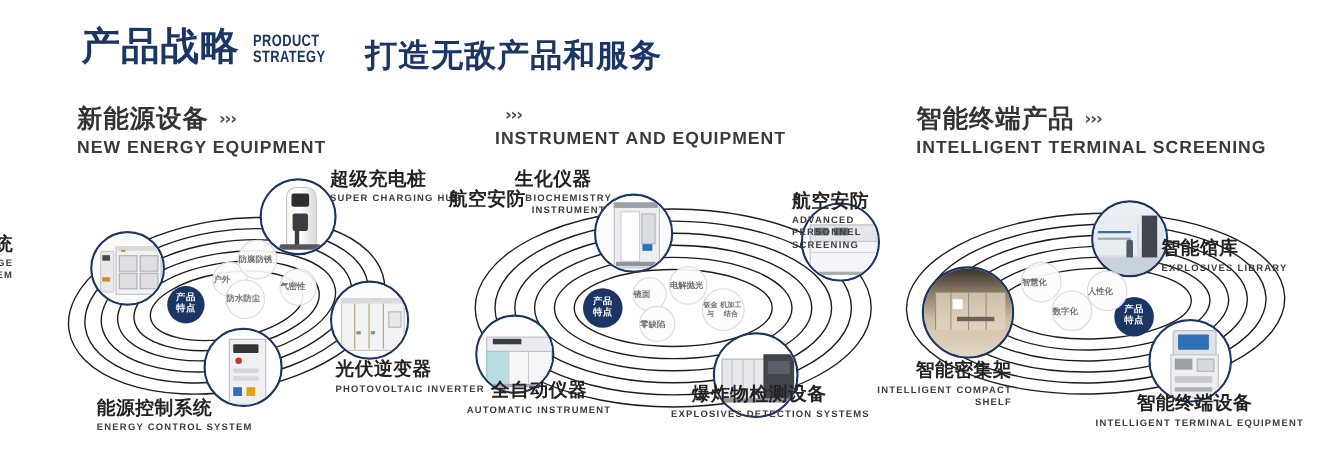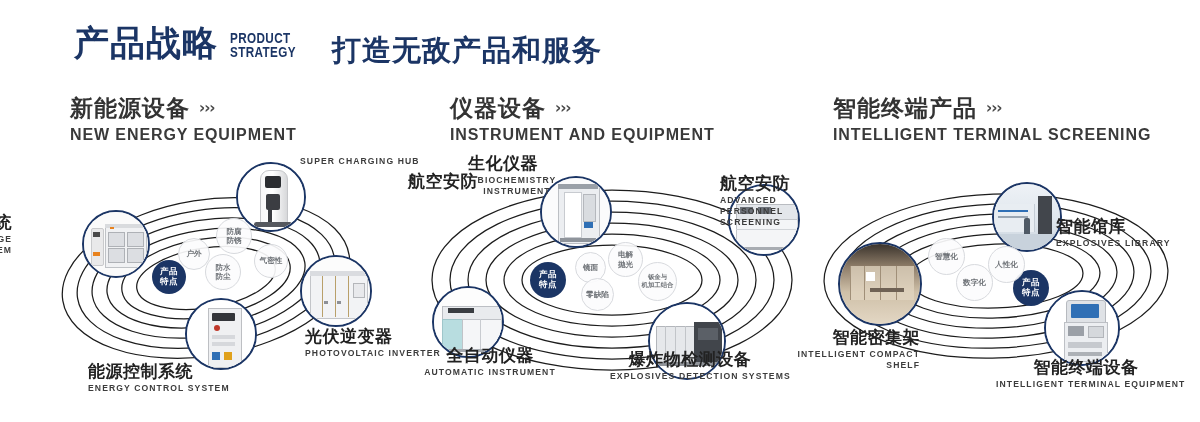--- a/index.html
+++ b/index.html
@@ -55,21 +55,21 @@
 
   .badge{
     position:absolute;border-radius:50%;background:#1b3565;
     color:#fff;display:flex;flex-direction:column;align-items:center;
     justify-content:center;font-family:"DejaVu Sans",sans-serif;
     font-size:8.5px;font-weight:700;line-height:1.12;letter-spacing:.5px;
   }
   .bub{
     position:absolute;border-radius:50%;
     background:rgba(252,252,253,.92);border:1px solid #d8dade;
-    display:flex;flex-direction:column;align-items:center;justify-content:center;
+    display:flex;flex-direction:row;align-items:center;
     color:#6f7378;font-family:"DejaVu Sans",sans-serif;
     font-size:7.6px;font-weight:700;line-height:1.2;text-align:center;
   }
 
   .lbl{position:absolute;font-family:"DejaVu Sans",sans-serif;}
   .lbl .cn{
     font-size:17px;font-weight:700;color:#222222;letter-spacing:.5px;
     line-height:1.12;white-space:nowrap;
   }
   .lbl .en{
@@ -102,21 +102,20 @@
   <div class="sec" style="left:70px;top:96px;">
     <div class="sec-cn">
       <span>新能源设备</span>
       <span class="chev">›››</span>
     </div>
     <div class="sec-en">NEW ENERGY EQUIPMENT</div>
   </div>
 
   <div class="sec" style="left:450px;top:96px;">
     <div class="sec-cn">
-      <span>仪器设备</span>
       <span class="chev">›››</span>
     </div>
     <div class="sec-en">INSTRUMENT AND EQUIPMENT</div>
   </div>
 
   <div class="sec" style="left:833px;top:96px;">
     <div class="sec-cn">
       <span>智能终端产品</span>
       <span class="chev">›››</span>
     </div>
@@ -188,41 +187,42 @@
         <div class="dev" style="left:25px;top:52px;width:8px;height:8px;background:#2f6fb5;"></div>
         <div class="dev" style="left:37px;top:52px;width:8px;height:8px;background:#e0a11c;"></div>
       </div>
     </div>
 
     <div class="badge" style="left:152px;top:110px;width:34px;height:34px;">
       <span>产品</span>
       <span>特点</span>
     </div>
 
-    <div class="bub" style="left:178px;top:88px;width:30px;height:30px;font-family:Liberation Serif, serif;">
+    <div class="bub" style="left:193px;top:88px;width:30px;height:30px;font-family:Liberation Serif, serif;">
       <span>户外</span>
     </div>
     <div class="bub" style="left:216px;top:68px;width:34px;height:34px;">
       <span>防腐</span>
       <span>防锈</span>
     </div>
     <div class="bub" style="left:205px;top:104px;width:34px;height:34px;">
       <span>防水</span>
       <span>防尘</span>
     </div>
     <div class="bub" style="left:254px;top:94px;width:32px;height:32px;">
       <span>气密性</span>
     </div>
 
     <div class="lbl r" style="left:-88px;top:63px;width:100px;">
       <div class="cn">储能系统</div>
       <div class="en wrap">ENERGY STORAGE SYSTEM</div>
     </div>
 
     <div class="lbl" style="left:300px;top:4px;">
+      <div class="cn">超级充电桩</div>
       <div class="en">SUPER CHARGING HUB</div>
     </div>
 
     <div class="lbl" style="left:305px;top:177px;">
       <div class="cn">光伏逆变器</div>
       <div class="en">PHOTOVOLTAIC INVERTER</div>
     </div>
 
     <div class="lbl" style="left:88px;top:212px;">
       <div class="cn">能源控制系统</div>

